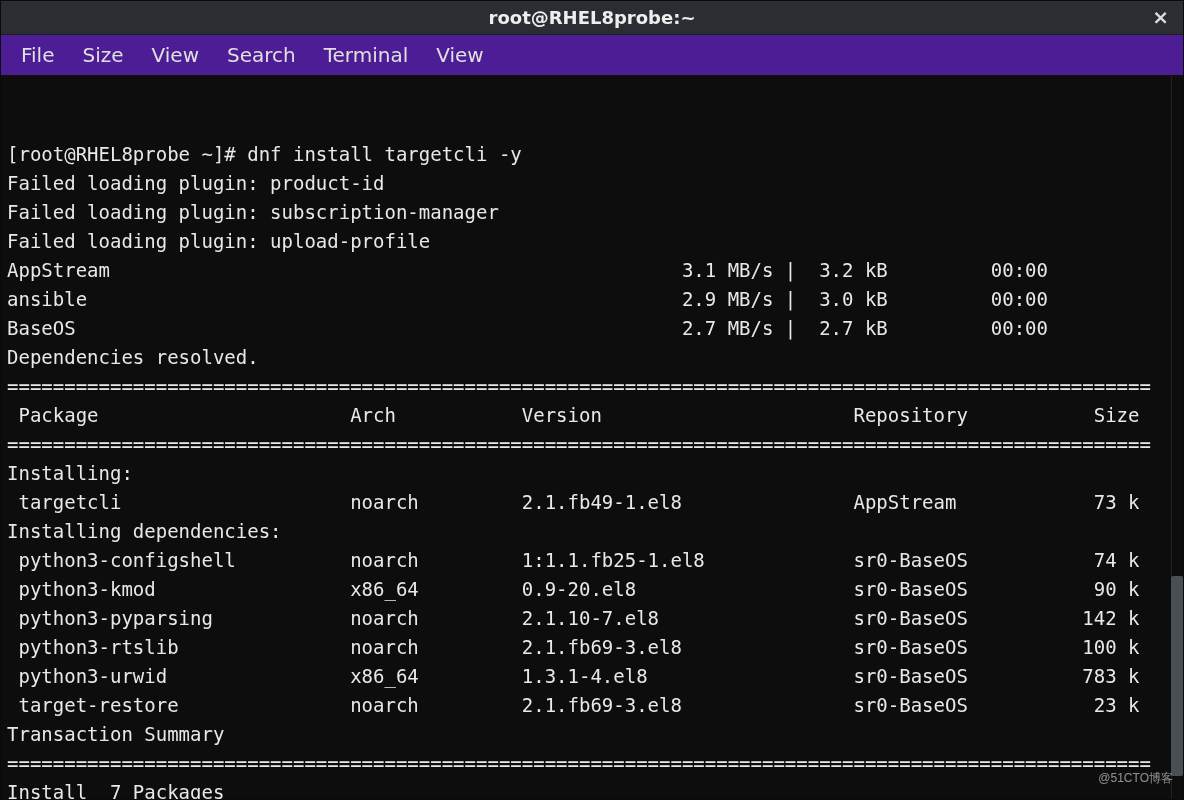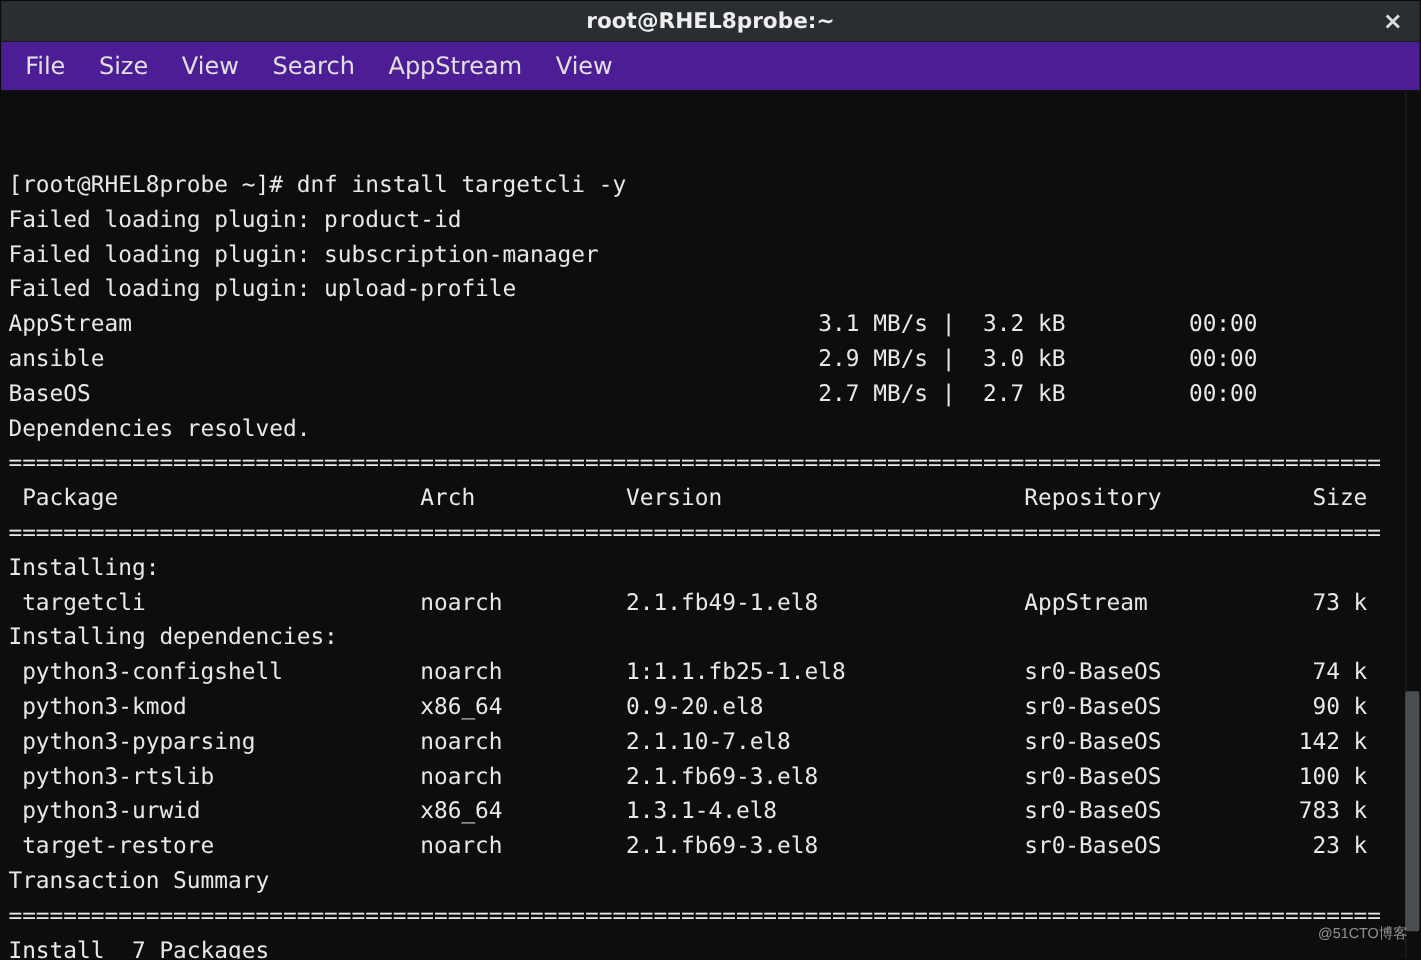--- a/index.html
+++ b/index.html
@@ -102,21 +102,21 @@
   <div class="titlebar">
     <span>root@RHEL8probe:~</span>
     <span class="close">×</span>
   </div>
 
   <div class="menubar">
     <span class="menu-item">File</span>
     <span class="menu-item">Size</span>
     <span class="menu-item">View</span>
     <span class="menu-item">Search</span>
-    <span class="menu-item">AppStream</span>
+    <span class="menu-item">Terminal</span>
     <span class="menu-item">View</span>
   </div>
 
   <div class="terminal" id="term">
     <div class="line">[root@RHEL8probe ~]# dnf install targetcli -y</div><div class="line">Failed loading plugin: product-id</div><div class="line">Failed loading plugin: subscription-manager</div><div class="line">Failed loading plugin: upload-profile</div><div class="line">AppStream                                                  3.1 MB/s |  3.2 kB         00:00</div><div class="line">ansible                                                    2.9 MB/s |  3.0 kB         00:00</div><div class="line">BaseOS                                                     2.7 MB/s |  2.7 kB         00:00</div><div class="line">Dependencies resolved.</div><div class="line">====================================================================================================</div><div class="line"> Package                      Arch           Version                      Repository           Size</div><div class="line">====================================================================================================</div><div class="line">Installing:</div><div class="line"> targetcli                    noarch         2.1.fb49-1.el8               AppStream            73 k</div><div class="line">Installing dependencies:</div><div class="line"> python3-configshell          noarch         1:1.1.fb25-1.el8             sr0-BaseOS           74 k</div><div class="line"> python3-kmod                 x86_64         0.9-20.el8                   sr0-BaseOS           90 k</div><div class="line"> python3-pyparsing            noarch         2.1.10-7.el8                 sr0-BaseOS          142 k</div><div class="line"> python3-rtslib               noarch         2.1.fb69-3.el8               sr0-BaseOS          100 k</div><div class="line"> python3-urwid                x86_64         1.3.1-4.el8                  sr0-BaseOS          783 k</div><div class="line"> target-restore               noarch         2.1.fb69-3.el8               sr0-BaseOS           23 k</div><div class="line"></div><div class="line">Transaction Summary</div><div class="line">====================================================================================================</div><div class="line">Install  7 Packages</div><div class="scrollbar">
       <div class="thumb" style="top:500px;height:200px;"></div>
     </div>
     <span class="watermark">@51CTO博客</span>
   </div>
 

